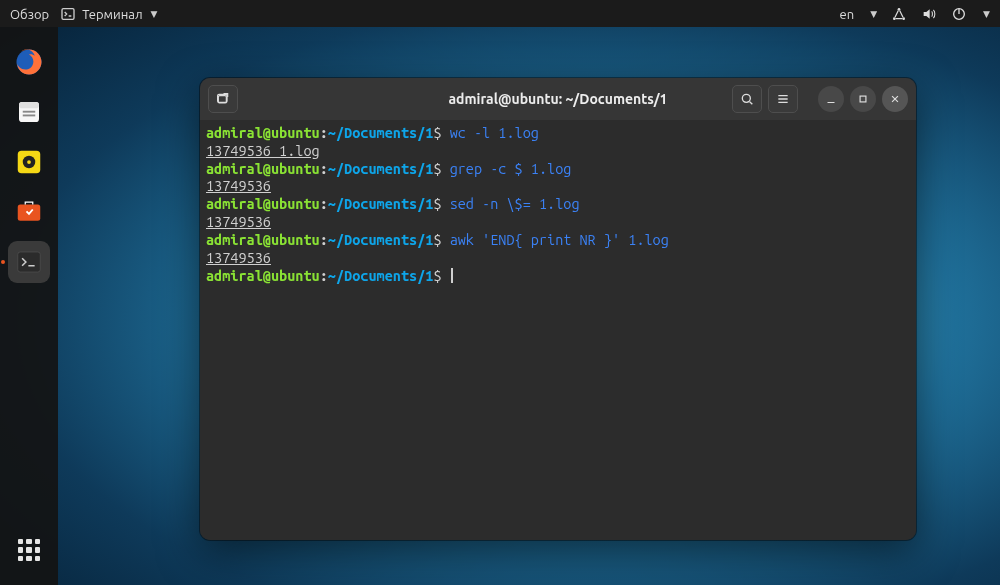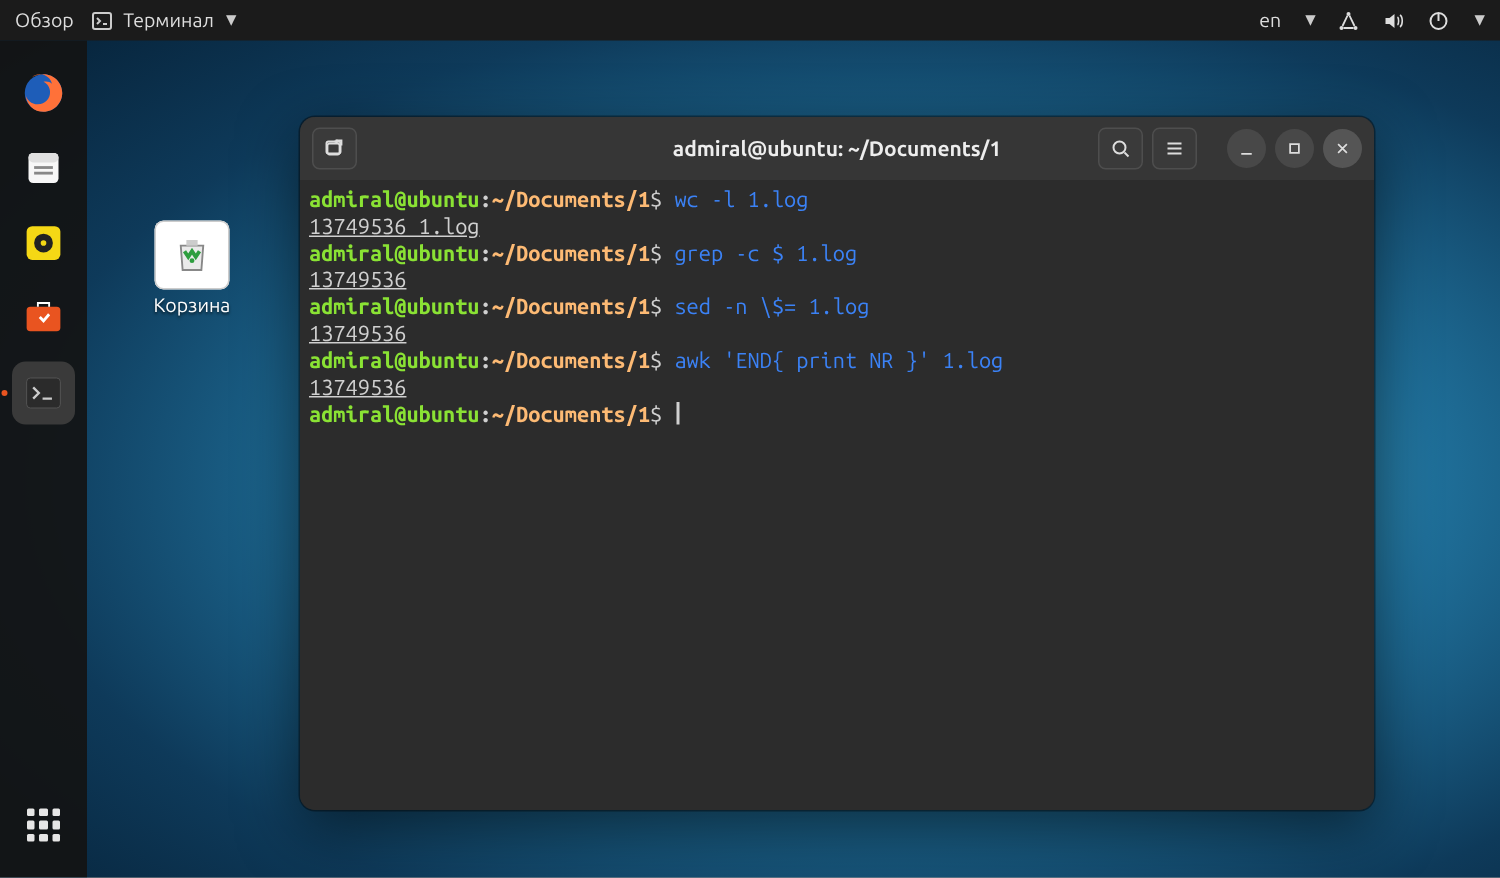--- a/index.html
+++ b/index.html
@@ -105,21 +105,21 @@
     color: #d0d0d0;
     white-space: pre;
     overflow: hidden;
   }
   .term-body { background:#300a24; }
   
   .term-body { background:#2c2c2c; }
 
   .p-user { color: #8ae234; font-weight: bold; text-align: right; }
   .p-colon { color: #d0d0d0; font-weight: bold; }
-  .p-path { color: #fdba74; font-weight: bold; }
+  .p-path { color: #0ea5e9; font-weight: bold; }
   .p-dollar { color: #d0d0d0; }
   .p-cmd { color: #3b82f6; }
   .p-out { color: #d0d0d0; text-decoration: underline; }
   .cursor { display:inline-block; width:2px; height:1em; background:#d0d0d0; vertical-align:-2px; margin-left:1px; }
 
   .term-line { display:block; }
 </style>
 </head>
 <body>
 
@@ -208,31 +208,20 @@
         <span></span>
         <span></span>
         <span></span>
         <span></span>
         <span></span>
       </div>
   </div>
 </div>
 
 <div class="desktop">
-  <div class="di di-trash" style="left:30px; top:120px;">
-    <div class="icon-box">
-      <svg viewBox="0 0 24 24">
-          <path d="M6 7h12l-1 13H7L6 7z" fill="#eaeaea" stroke="#888"></path>
-          <path d="M9 4h6v3H9z" fill="#ccc"></path>
-          <path d="M8 10l2 3 2-3 2 3 2-3" stroke="#2e9e3f" stroke-width="2" fill="none"></path>
-          <circle cx="12" cy="15" r="1.3" fill="#2e9e3f"></circle>
-        </svg>
-    </div>
-    <div class="label">Корзина</div>
-  </div>
 </div>
 
 <div class="window">
   <div class="titlebar">
     <div class="tb-left">
       <div class="tb-square">
         <svg viewBox="0 0 24 24" fill="none" stroke="#ddd" stroke-width="2">
             <rect x="4" y="5" width="14" height="12" rx="2"></rect>
             <path d="M14 3v4M12 5h4" stroke-width="2"></path>
             <path d="M11 3h7v7" opacity="0"></path>

